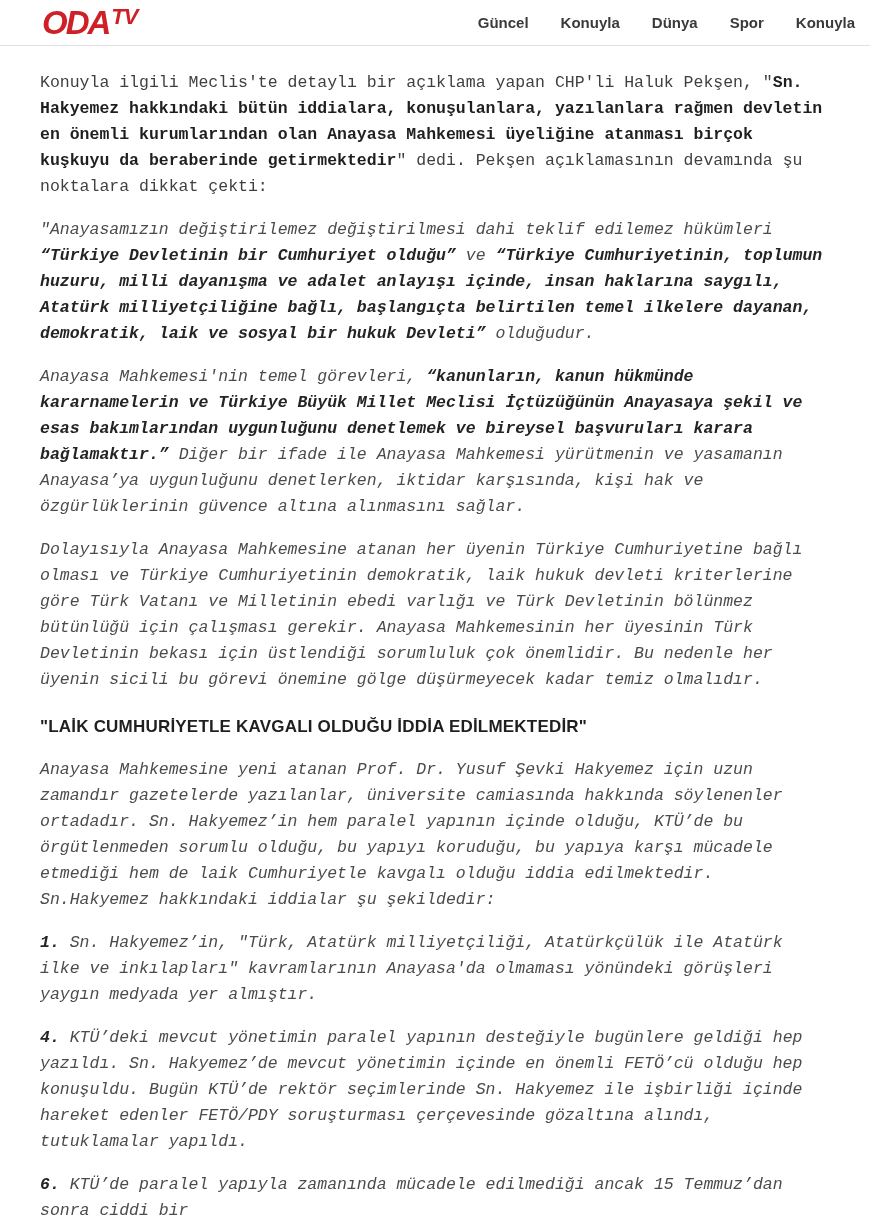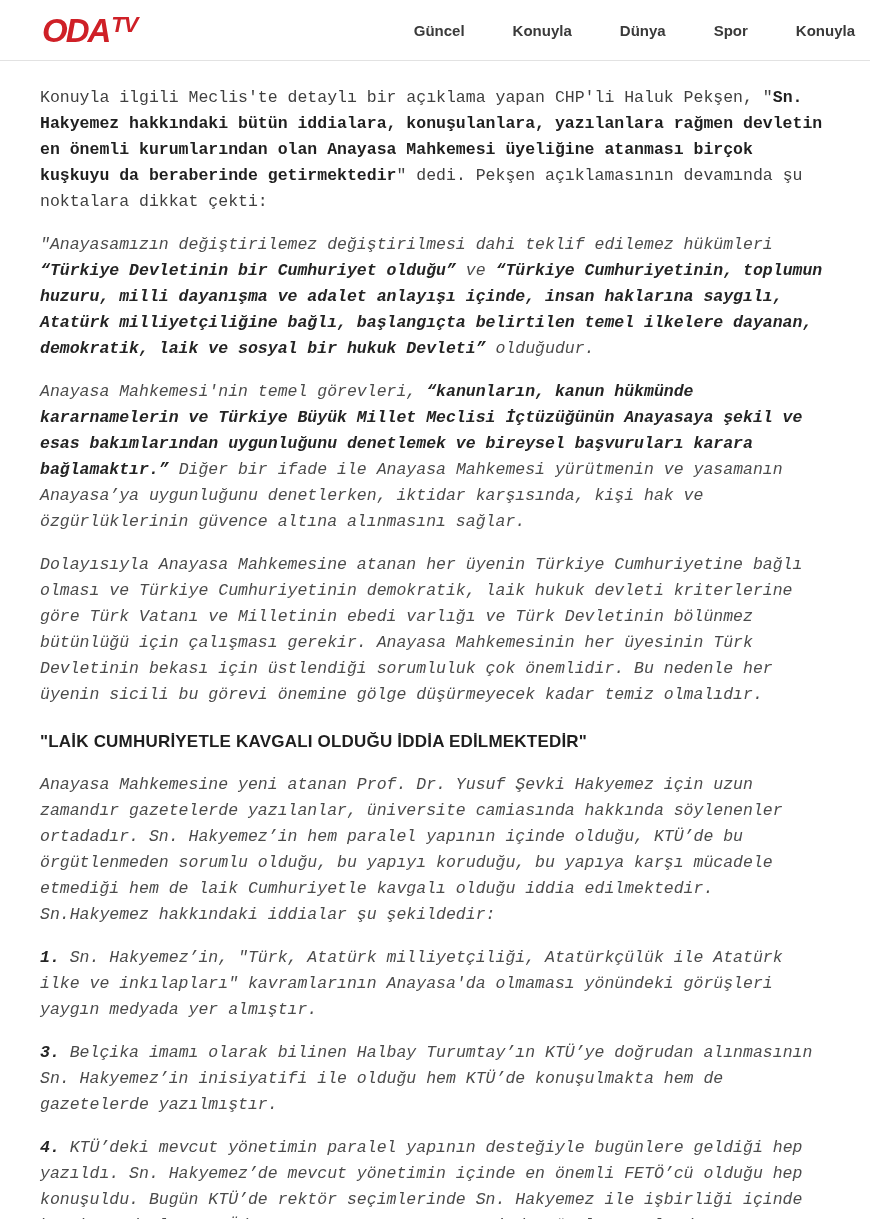--- a/index.html
+++ b/index.html
@@ -10,21 +10,21 @@
     overflow: hidden;
     font-family: "Liberation Sans", "DejaVu Sans", sans-serif;
     color: #3f3f3f;
   }
 
   
   header.site-header {
     display: flex;
     align-items: center;
     justify-content: space-between;
-    height: 61px;
+    height: 46px;
     padding: 0 15px 0 42px;
     border-bottom: 1px solid #e2e2e2;
     background: #ffffff;
   }
   .logo {
     text-decoration: none;
     cursor: pointer;
     white-space: nowrap;
     line-height: 1;
     display: inline-block;
@@ -41,21 +41,21 @@
     font-weight: 800;
     font-size: 22px;
     letter-spacing: -1px;
     color: #cf2027;
     vertical-align: 10px;
     margin-left: 2px;
   }
   nav.main-nav {
     display: flex;
     align-items: center;
-    gap: 48px;
+    gap: 32px;
   }
   nav.main-nav a {
     font-size: 15px;
     font-weight: 600;
     color: #3a3a3a;
     text-decoration: none;
     cursor: pointer;
     white-space: nowrap;
   }
 
@@ -110,20 +110,19 @@
 
   <p class="quote-text"><span>Dolayısıyla Anayasa Mahkemesine atanan her üyenin Türkiye Cumhuriyetine bağlı olması ve Türkiye Cumhuriyetinin demokratik, laik hukuk devleti kriterlerine göre Türk Vatanı ve Milletinin ebedi varlığı ve Türk Devletinin bölünmez bütünlüğü için çalışması gerekir. Anayasa Mahkemesinin her üyesinin Türk Devletinin bekası için üstlendiği sorumluluk çok önemlidir. Bu nedenle her üyenin sicili bu görevi önemine gölge düşürmeyecek kadar temiz olmalıdır.</span></p>
 
   <h2 class="section-heading">"LAİK CUMHURİYETLE KAVGALI OLDUĞU İDDİA EDİLMEKTEDİR"</h2>
 
   <p class="quote-text"><span>Anayasa Mahkemesine yeni atanan Prof. Dr. Yusuf Şevki Hakyemez için uzun zamandır gazetelerde yazılanlar, üniversite camiasında hakkında söylenenler ortadadır. Sn. Hakyemez’in hem paralel yapının içinde olduğu, KTÜ’de bu örgütlenmeden sorumlu olduğu, bu yapıyı koruduğu, bu yapıya karşı mücadele etmediği hem de laik Cumhuriyetle kavgalı olduğu iddia edilmektedir. Sn.Hakyemez hakkındaki iddialar şu şekildedir:</span></p>
 
   <p class="list-item"><b>1.</b><span> Sn. Hakyemez’in, "Türk, Atatürk milliyetçiliği, Atatürkçülük ile Atatürk ilke ve inkılapları" kavramlarının Anayasa'da olmaması yönündeki görüşleri yaygın medyada yer almıştır.</span></p>
 
 
-  <p class="list-item"><b>3.</b><span> Belçika imamı olarak bilinen Halbay Turumtay’ın KTÜ’ye doğrudan alınmasının Sn. Hakyemez’in inisiyatifi ile olduğu hem KTÜ’de konuşulmakta hem de gazetelerde yazılmıştır.</span></p>
 
   <p class="list-item"><b>4.</b><span> KTÜ’deki mevcut yönetimin paralel yapının desteğiyle bugünlere geldiği hep yazıldı. Sn. Hakyemez’de mevcut yönetimin içinde en önemli FETÖ’cü olduğu hep konuşuldu. Bugün KTÜ’de rektör seçimlerinde Sn. Hakyemez ile işbirliği içinde hareket edenler FETÖ/PDY soruşturması çerçevesinde gözaltına alındı, tutuklamalar yapıldı.</span></p>
 
 
   <p class="list-item"><b>6.</b><span> KTÜ’de paralel yapıyla zamanında mücadele edilmediği ancak 15 Temmuz’dan sonra ciddi bir</span></p>
 
 </main>
 
 </body></html>

